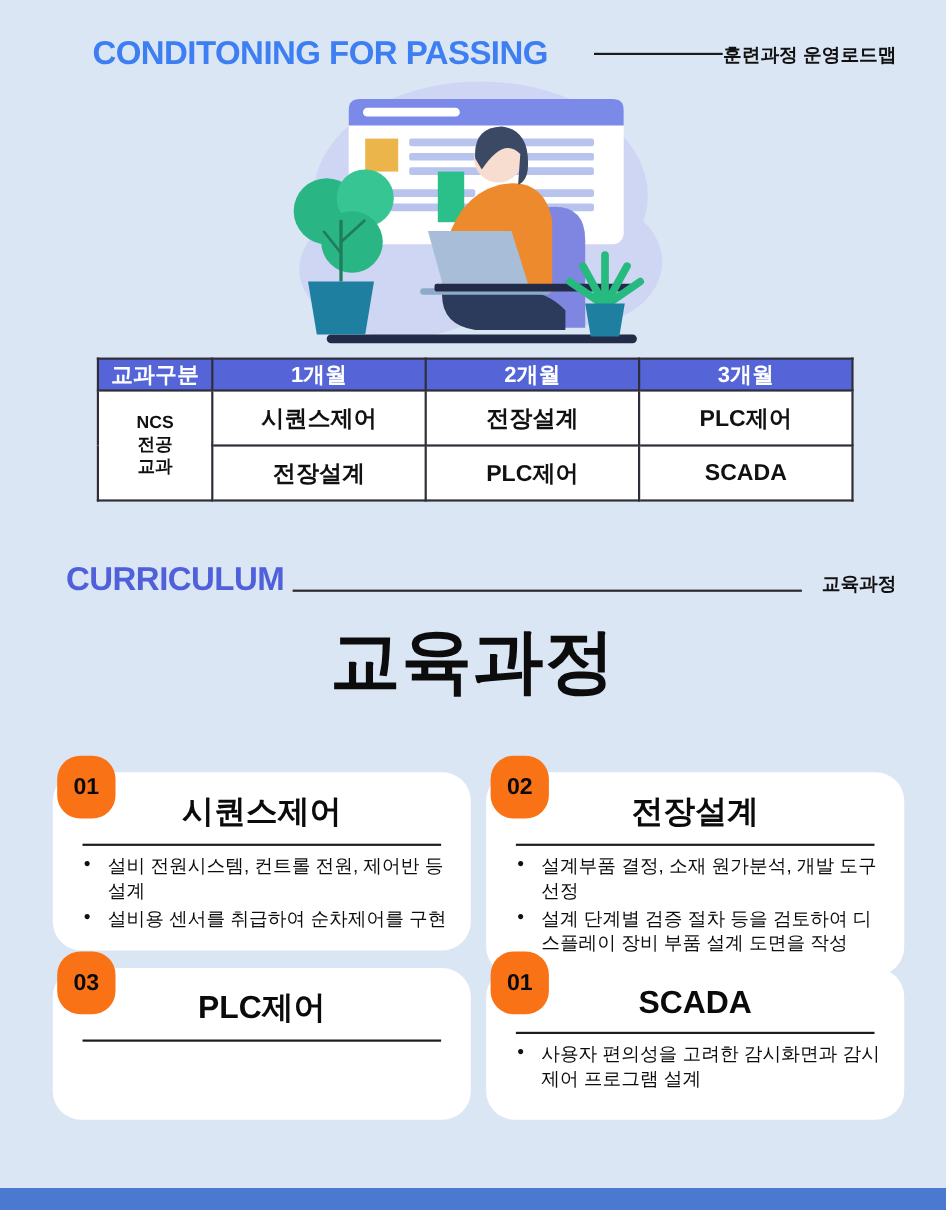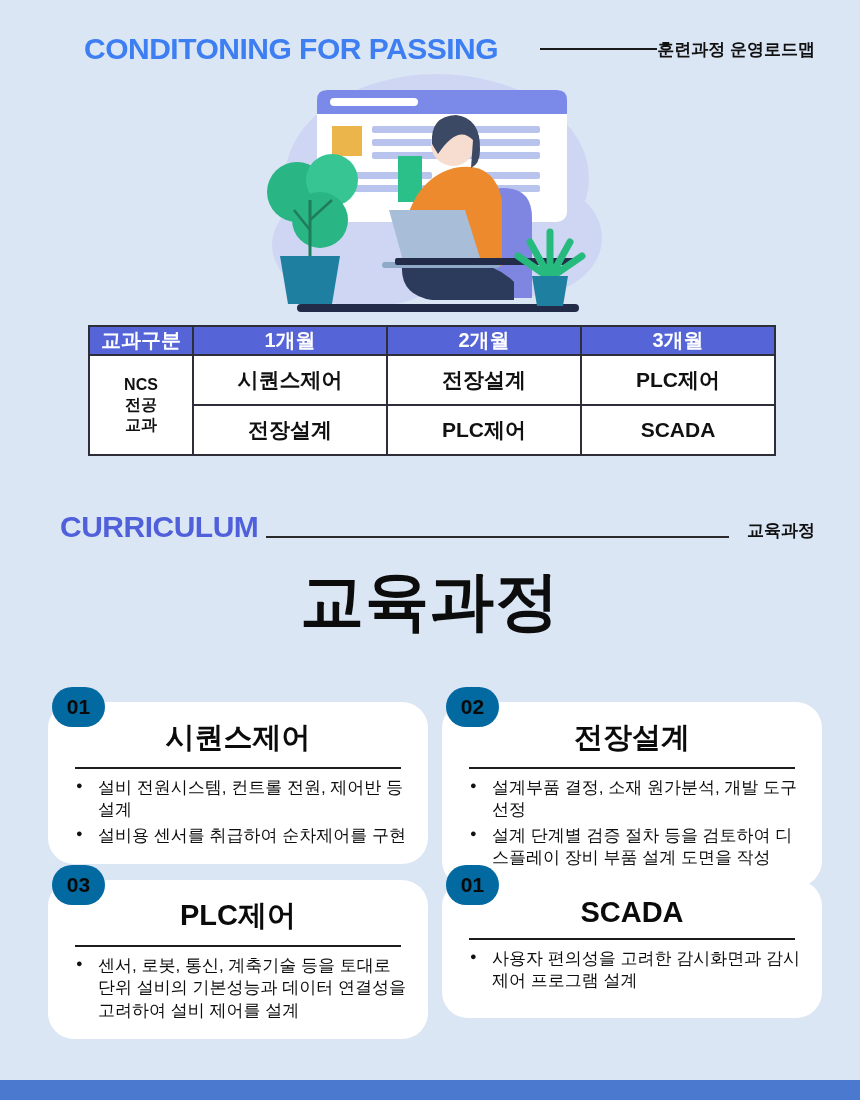--- a/index.html
+++ b/index.html
@@ -72,22 +72,22 @@
   
   .card{
     position:absolute; width:380px; background:#ffffff;
     border-radius:26px; padding:14px 20px 14px 20px;
   }
   .card-1{ left:48px;  top:702px; min-height:143px; }
   .card-2{ left:442px; top:702px; min-height:156px; }
   .card-3{ left:48px;  top:880px; min-height:138px; }
   .card-4{ left:442px; top:880px; min-height:138px; }
   .badge{
-    position:absolute; left:4px; top:-15px; width:53px; height:40px;
-    background:#0369a1; border-radius:21px;
+    position:absolute; left:4px; top:-15px; width:53px; height:57px;
+    background:#f97316; border-radius:21px;
     display:flex; align-items:center; justify-content:center;
     color:#0a0a0a; font-size:21px; font-weight:800;
   }
   .card-title{
     text-align:center; font-size:29px; font-weight:800; color:#0b0b0b;
     margin-top:2px;
   }
   .card-rule{ height:2px; background:#1c1c1c; margin:9px auto 8px auto; width:96%; }
   .card ul{ list-style:none; padding:0 2px 0 6px; }
   .card li{
@@ -225,23 +225,20 @@
     <ul>
       <li>설계부품 결정, 소재 원가분석, 개발 도구 선정</li>
       <li>설계 단계별 검증 절차 등을 검토하여 디스플레이 장비 부품 설계 도면을 작성</li>
     </ul>
   </div>
 
   <div class="card card-3">
     <div class="badge">03</div>
     <div class="card-title">PLC제어</div>
     <div class="card-rule"></div>
-    <ul>
-      <li>센서, 로봇, 통신, 계축기술 등을 토대로 단위 설비의 기본성능과 데이터 연결성을 고려하여 설비 제어를 설계</li>
-    </ul>
   </div>
 
   <div class="card card-4">
     <div class="badge">01</div>
     <div class="card-title">SCADA</div>
     <div class="card-rule"></div>
     <ul>
       <li>사용자 편의성을 고려한 감시화면과 감시 제어 프로그램 설계</li>
     </ul>
   </div>

